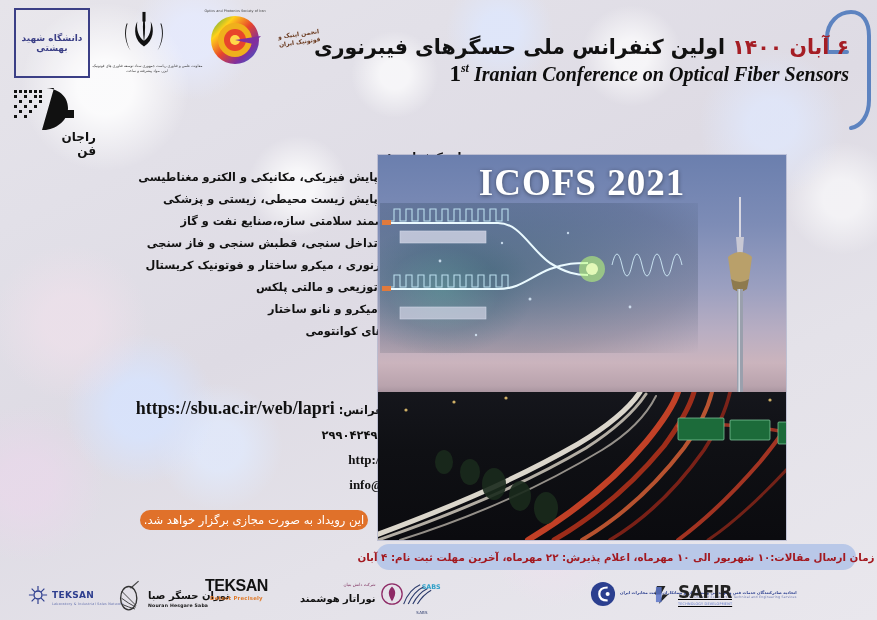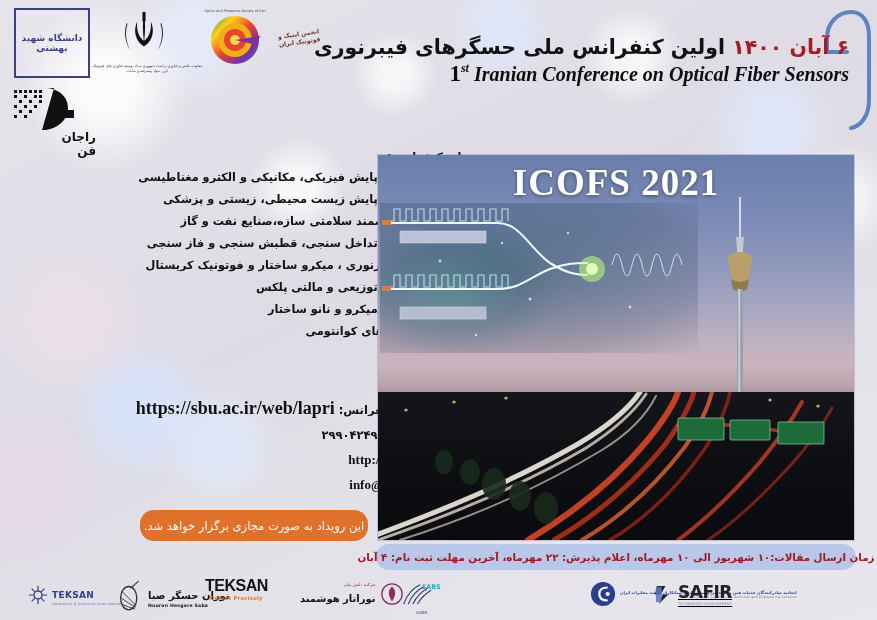--- a/index.html
+++ b/index.html
@@ -74,25 +74,25 @@
   .contact{position:absolute;right:370px;top:398px;width:372px;direction:rtl;}
   .c-row{display:flex;align-items:center;justify-content:flex-start;gap:8px;margin-bottom:6px;}
   .c-icon{width:18px;height:19px;flex:0 0 18px;display:flex;align-items:center;justify-content:center;}
   .c-text{font-size:11.5px;color:#111;direction:rtl;}
   .c-text.ltr{direction:ltr;font-family:"Liberation Serif","DejaVu Serif",serif;
     font-weight:bold;font-size:13px;}
   .c-mixed{font-size:11.5px;color:#111;font-weight:bold;}
   .c-mixed .url{font-family:"Liberation Serif","DejaVu Serif",serif;direction:ltr;
     display:inline-block;font-size:18px;}
   
-  .pill{position:absolute;left:140px;top:510px;width:228px;height:31px;border-radius:14px;
+  .pill{position:absolute;left:140px;top:510px;width:228px;height:20px;border-radius:14px;
     background:#e0712a;display:flex;align-items:center;justify-content:center;
     color:#fff;font-size:11.5px;direction:rtl;}
   
-  .photo{position:absolute;left:378px;top:155px;width:476px;height:385px;overflow:hidden;
+  .photo{position:absolute;left:378px;top:155px;width:408px;height:385px;overflow:hidden;
     box-shadow:0 0 0 1px rgba(120,130,170,.35);}
   .sky{position:absolute;inset:0;background:linear-gradient(180deg,
       #6b7fae 0%,#7d8cb6 18%,#9a9fc0 34%,#b9aec2 46%,#cbb4bd 54%,#b9a3ad 60%,
       #7d6e7c 66%,#4a4450 72%,#2b2b33 80%,#1b1c22 100%);}
   .glow-sun{position:absolute;left:-6%;top:18%;width:44%;height:34%;
     background:radial-gradient(ellipse at center,rgba(120,200,190,.55) 0%,rgba(70,120,140,.22) 45%,rgba(0,0,0,0) 72%);}
   .wave-panel{position:absolute;left:2px;top:48px;width:318px;height:150px;
     background:radial-gradient(ellipse at 35% 45%,rgba(40,80,95,.55) 0%,rgba(20,40,55,.18) 70%,rgba(0,0,0,0) 100%);}
   .tower{position:absolute;left:340px;top:42px;width:44px;height:270px;}
   .road{position:absolute;left:0;bottom:0;width:100%;height:148px;overflow:hidden;

